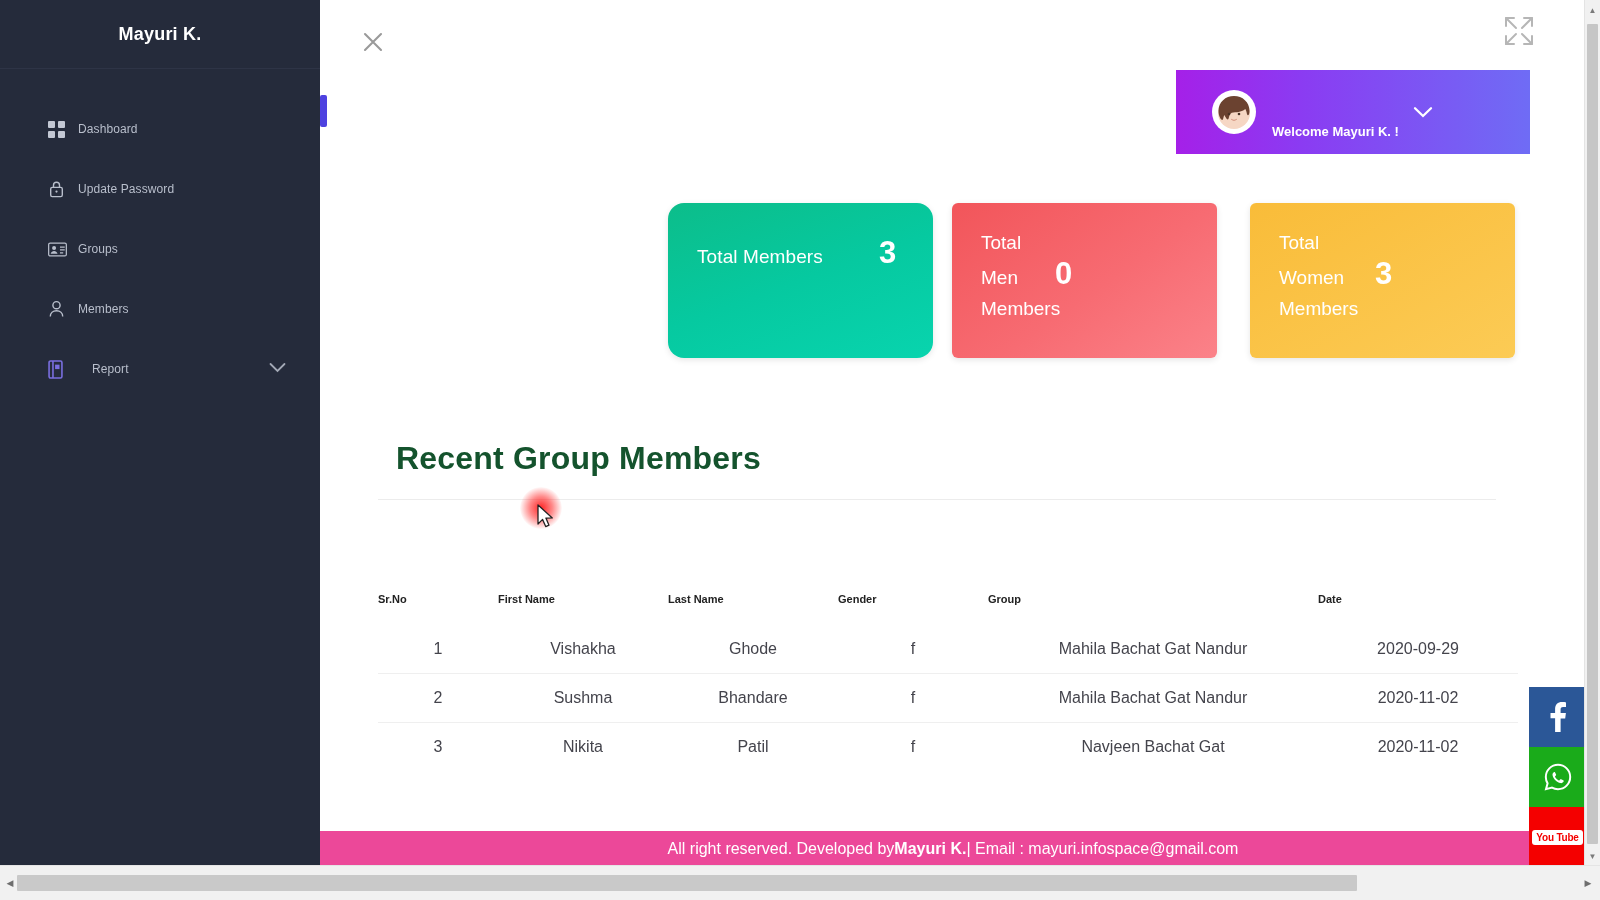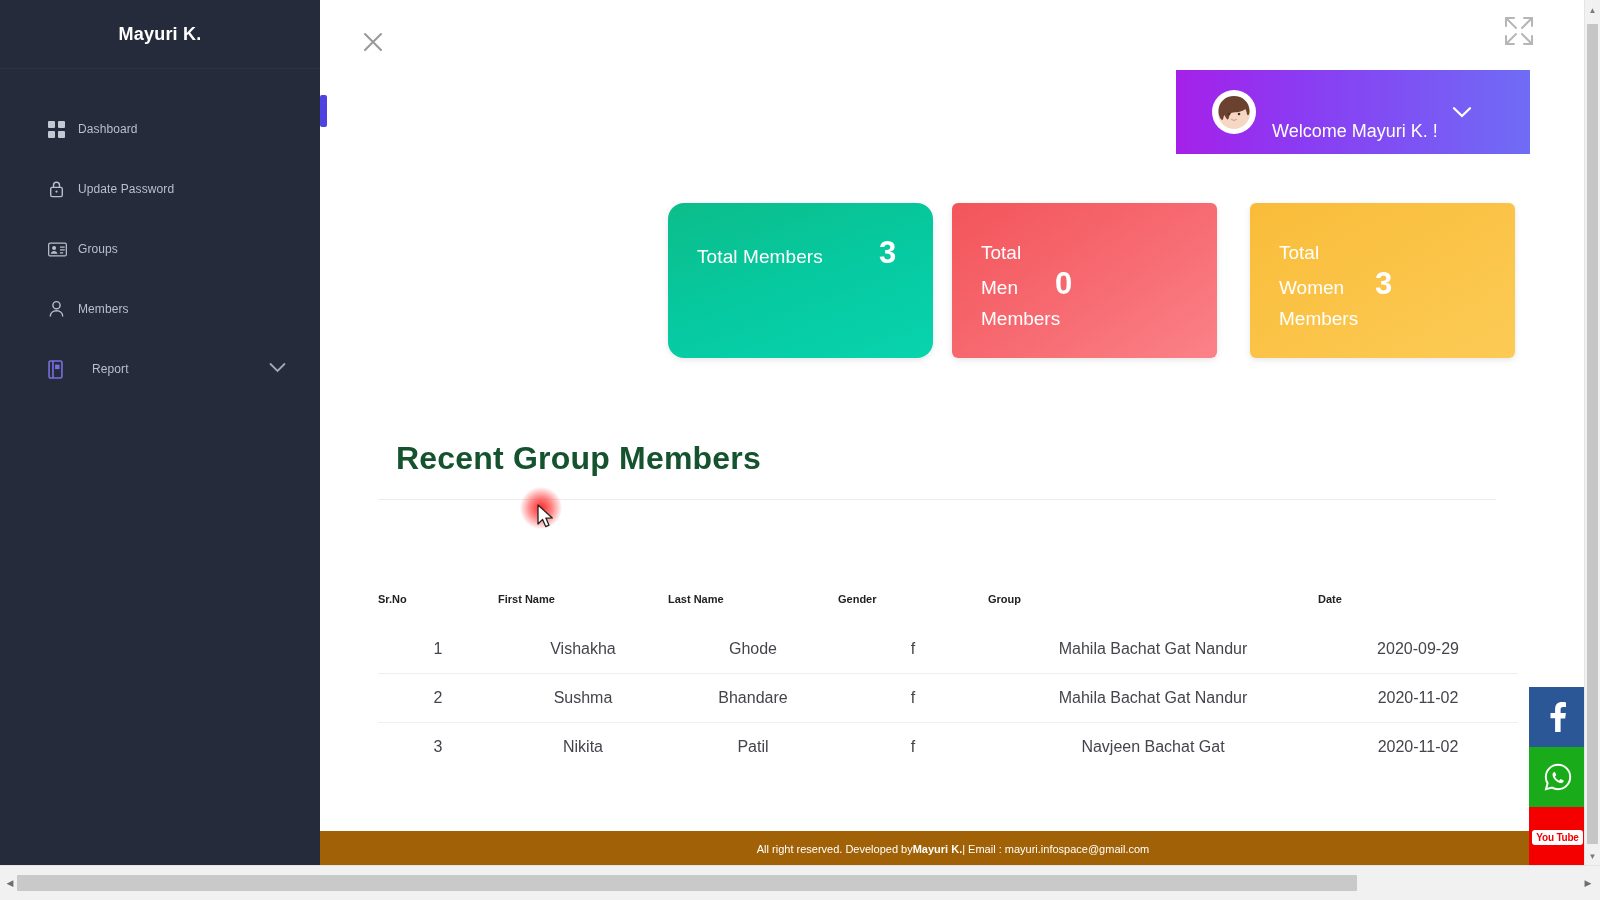--- a/index.html
+++ b/index.html
@@ -113,22 +113,22 @@
   .avatar {
     width: 44px; height: 44px;
     border-radius: 50%;
     background: #ffffff;
     display: flex; align-items: center; justify-content: center;
     overflow: hidden;
     flex: 0 0 auto;
   }
   .welcome-text {
     color: #ffffff;
-    font-size: 18px;
-    font-weight: normal;
+    font-size: 13px;
+    font-weight: bold;
     margin-left: 16px;
     white-space: nowrap;
     margin-top: 38px;
   }
   .welcome-chev { color:#ffffff; margin-left: 14px; display:flex; align-items:center; }
 
   
   .cards {
     position: absolute;
     left: 36px; top: 203px;
@@ -164,21 +164,21 @@
   .card.three { left: 596px; background: linear-gradient(145deg,#f2555a 0%, #f76b72 55%, #fb8289 100%); }
   .card.four { left: 894px; background: linear-gradient(150deg,#f8bb38 0%, #fcc councils 100%); background: linear-gradient(150deg,#f9bc39 0%, #fccb55 100%); }
 
   .card.one .card-inner,
   .card.two .card-inner { align-items: baseline; }
   .card.one .card-label { margin-right: 86px; }
   .card.two .card-label { margin-right: 56px; }
 
   .card.three .card-inner,
   .card.four .card-inner {
-    padding-top: 34px;
+    padding-top: 24px;
     display: block;
   }
   .card.three .stack-row,
   .card.four .stack-row {
     display: flex;
     align-items: baseline;
   }
   .card .stack-line { font-size: 19px; line-height: 31px; }
   .card.three .mid-word { min-width: 74px; }
   .card.four .mid-word { min-width: 96px; }
@@ -227,23 +227,23 @@
   .col-last  { width: 170px; }
   .col-gen   { width: 150px; }
   .col-group { width: 330px; }
   .col-date  { width: 200px; }
 
   
   .footer {
     position: absolute;
     left: 320px; top: 831px;
     width: 1266px; height: 35px;
-    background: #a16207;
+    background: #ec4899;
     color: #ffffff;
-    font-size: 11px;
+    font-size: 16px;
     display: flex;
     align-items: center;
     justify-content: center;
     z-index: 7;
   }
   .footer b { font-weight: bold; }
 
   
   .social {
     position: absolute;

